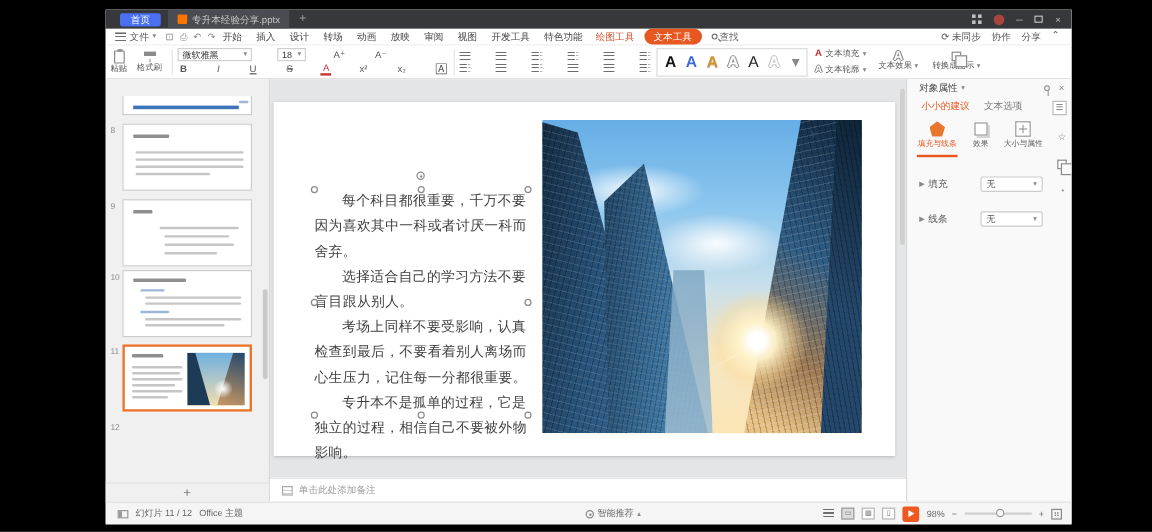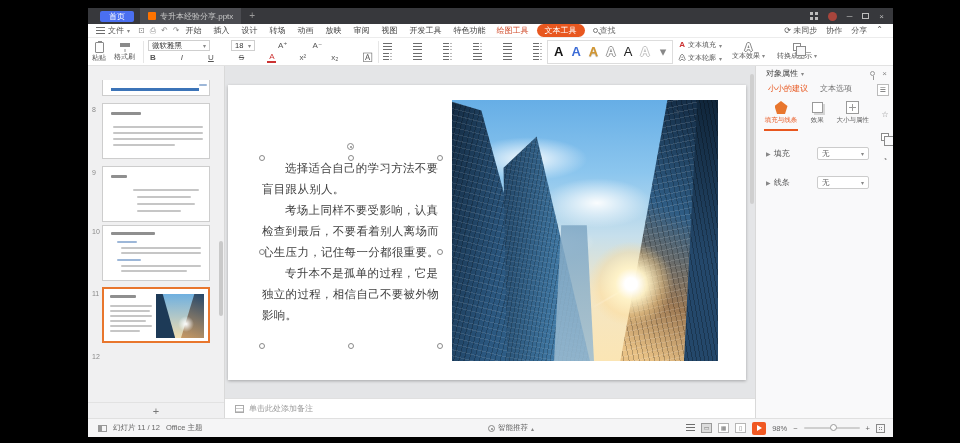--- a/index.html
+++ b/index.html
@@ -400,20 +400,21 @@
         <span class="rot"></span>
         <span class="hdl" style="left:-3px;top:-3px;"></span>
         <span class="hdl" style="left:calc(50% - 3px);top:-3px;"></span>
         <span class="hdl" style="right:-3px;top:-3px;"></span>
         <span class="hdl" style="left:-3px;top:calc(50% - 3px);"></span>
         <span class="hdl" style="right:-3px;top:calc(50% - 3px);"></span>
         <span class="hdl" style="left:-3px;bottom:-3px;"></span>
         <span class="hdl" style="left:calc(50% - 3px);bottom:-3px;"></span>
         <span class="hdl" style="right:-3px;bottom:-3px;"></span>
         <div class="slide-text">
+          <p>每个科目都很重要，千万不要因为喜欢其中一科或者讨厌一科而舍弃。</p>
           <p>选择适合自己的学习方法不要盲目跟从别人。</p>
           <p>考场上同样不要受影响，认真检查到最后，不要看着别人离场而心生压力，记住每一分都很重要。</p>
           <p>专升本不是孤单的过程，它是独立的过程，相信自己不要被外物影响。</p>
         </div>
       </div>
 
       <div class="photo">
         <div class="cloud" style="left:6%;top:14%;width:120px;height:44px;"></div>
         <div class="cloud" style="left:34%;top:30%;width:110px;height:50px;"></div>
         <div class="cloud" style="left:20%;top:48%;width:90px;height:34px;opacity:.8;"></div>

